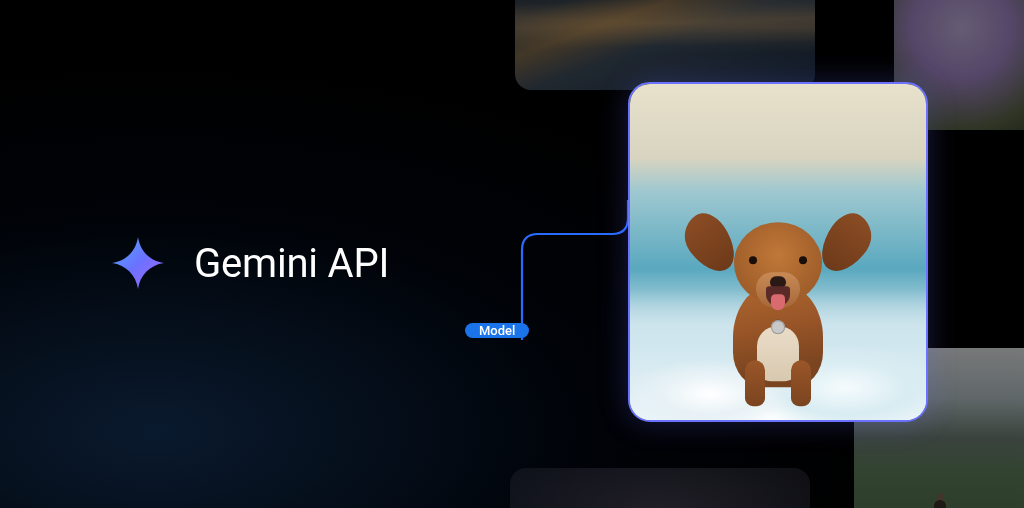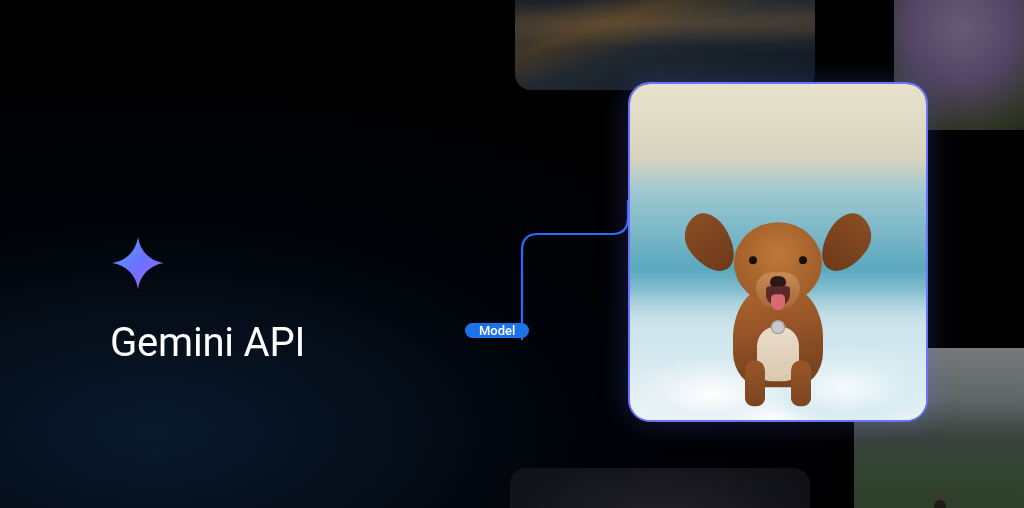--- a/index.html
+++ b/index.html
@@ -12,23 +12,22 @@
   position: relative;
   font-family: -apple-system, BlinkMacSystemFont, 'Segoe UI', Roboto, sans-serif;
 }
 
 
 .brand {
   position: absolute;
   left: 110px;
   top: 235px;
   display: flex;
-  align-items: flex-start;
+  align-items: center;
   gap: 28px;
-  flex-direction: column;
 }
 .sparkle {
   width: 56px;
   height: 56px;
 }
 .brand-title {
   color: #fff;
   font-size: 40px;
   font-weight: 400;
   letter-spacing: -0.2px;

